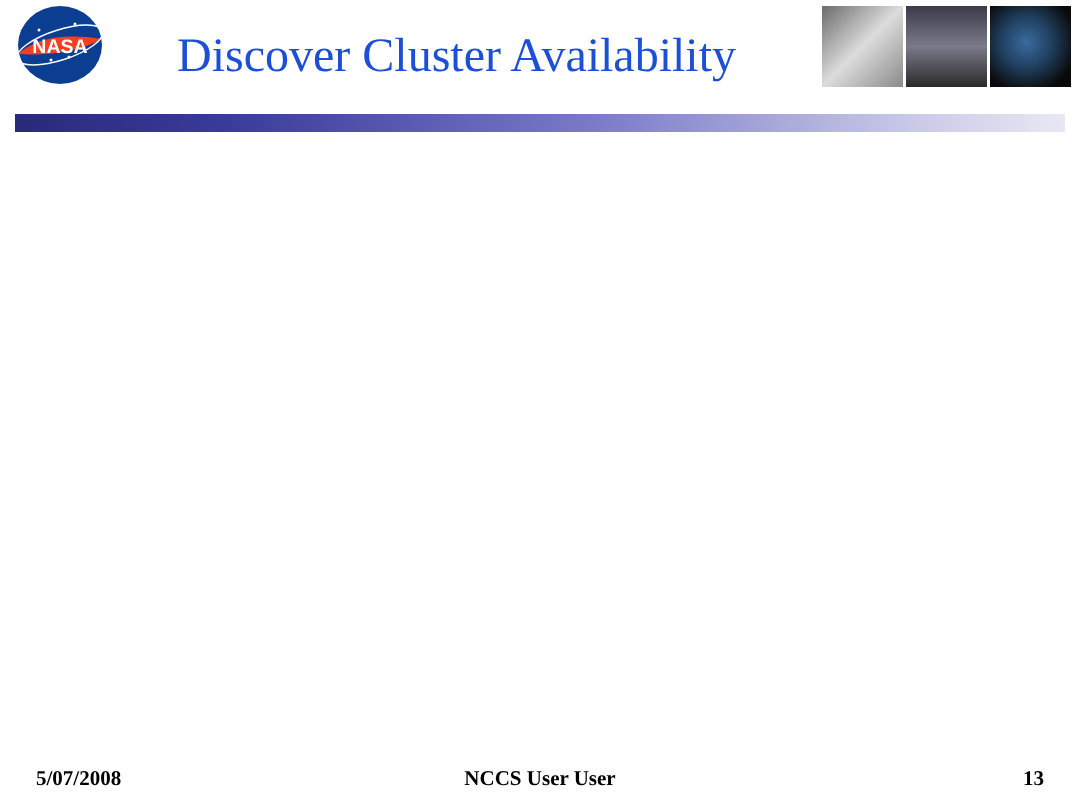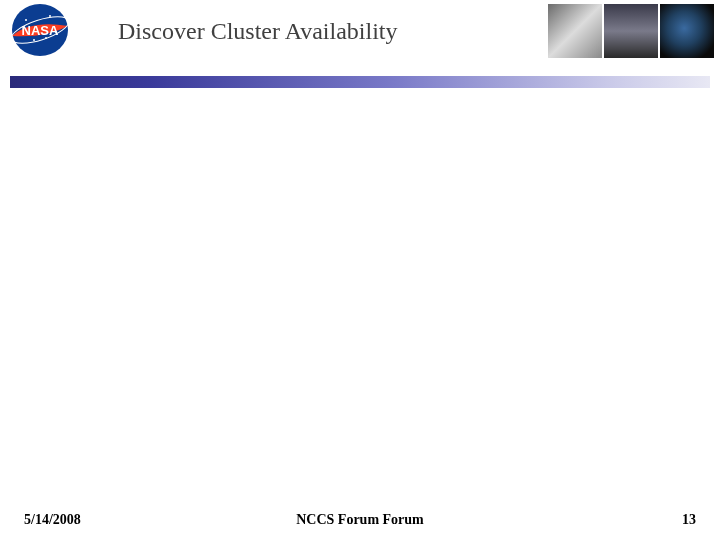--- a/index.html
+++ b/index.html
@@ -21,22 +21,22 @@
     position: absolute;
     left: 6px;
     top: 2px;
     width: 68px;
     height: 56px;
   }
   .title {
     position: absolute;
     left: 118px;
     top: 18px;
-    font-size: 24px;
-    color: #404040;
+    font-size: 32px;
+    color: #1d4ed8;
     font-weight: 400;
   }
   .thumbs {
     position: absolute;
     right: 6px;
     top: 4px;
     display: flex;
     gap: 2px;
   }
   .thumb {
@@ -103,16 +103,16 @@
   <div class="thumbs">
     <div class="thumb thumb-1"></div>
     <div class="thumb thumb-2"></div>
     <div class="thumb thumb-3"></div>
   </div>
 </div>
 
 <div class="divider-bar"></div>
 
 <div class="footer">
-  <div class="footer-date">5/14/2008</div>
-  <div class="footer-center">NCCS Forum Forum</div>
+  <div class="footer-date">5/07/2008</div>
+  <div class="footer-center">NCCS User User</div>
   <div class="footer-page">13</div>
 </div>
 
 </body></html>

